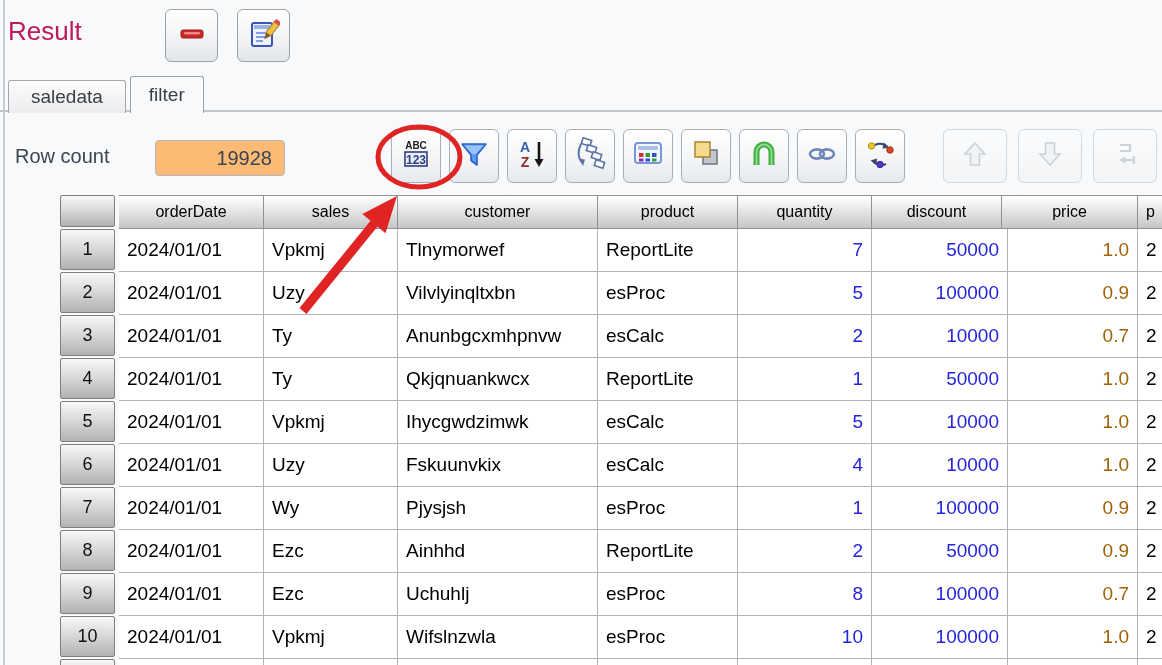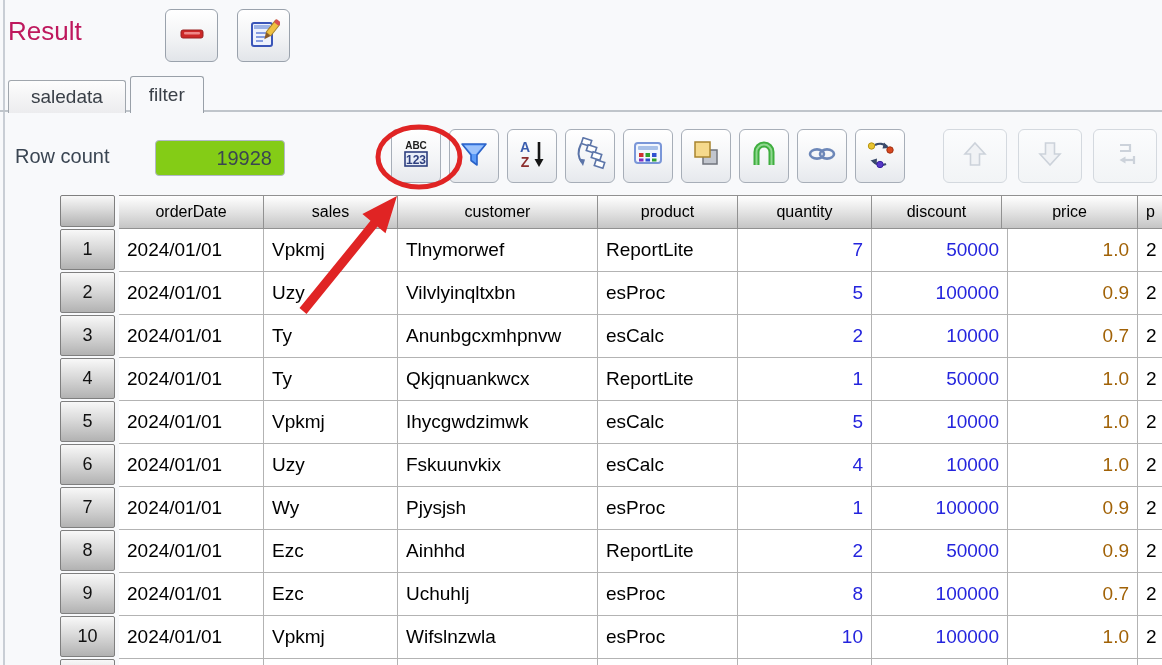--- a/index.html
+++ b/index.html
@@ -27,21 +27,21 @@
     border:1px solid #a0a6ad; border-bottom:none; border-radius:3px 3px 0 0;
     background:linear-gradient(#fdfdfd,#ececee); cursor:pointer;
   }
   .tab.active { height:37px; padding:0 18px; background:#f8f9fb; border-color:#99a0a8; z-index:4; }
   .tab-line { position:absolute; left:0; top:110px; width:100%; height:2px; background:#c0c5cb; z-index:2; }
 
   
   .rowcount-label { position:absolute; left:15px; top:145px; font-size:20px; color:#3a4552; }
   .rowcount-field {
     position:absolute; left:155px; top:140px; width:130px; height:36px;
-    background:#84cc16; border:1px solid #b2b8c8; border-radius:4px;
+    background:#fdba74; border:1px solid #b2b8c8; border-radius:4px;
     font-size:20px; color:#3a4552; text-align:right; line-height:34px; padding-right:12px;
   }
   .tool-group { position:absolute; left:391px; top:129px; display:flex; gap:8px; }
   .tool-group-disabled { position:absolute; left:943px; top:129px; display:flex; gap:11px; }
   .tool-btn {
     width:50px; height:54px; border:1px solid #a7aeb8; border-radius:6px;
     background:linear-gradient(#ffffff,#f4f5f7 55%,#e6e9ed);
     display:flex; align-items:center; justify-content:center; cursor:pointer;
   }
   .tool-btn.disabled {

